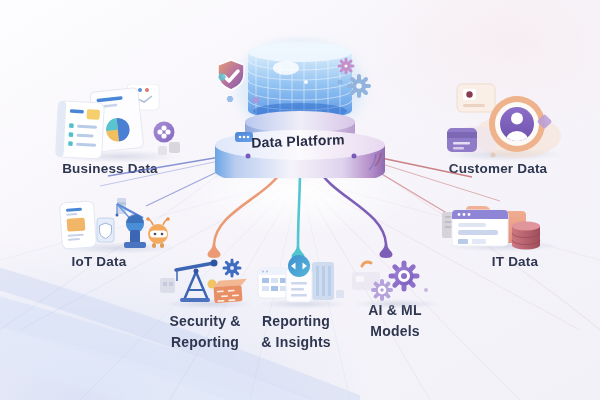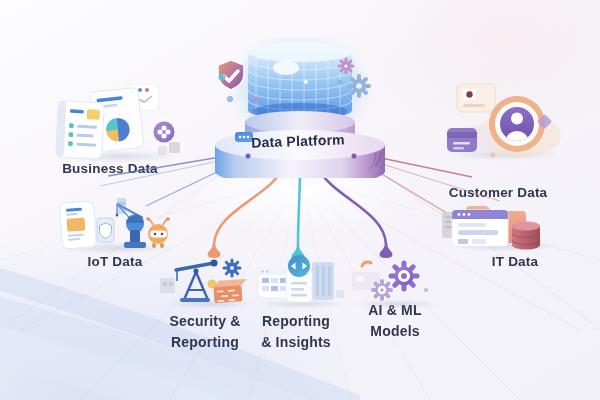--- a/index.html
+++ b/index.html
@@ -339,21 +339,21 @@
       <g>
         <rect x="10" y="52" width="30" height="24" rx="5" fill="#8f7bc7"></rect>
         <rect x="10" y="56" width="30" height="6" fill="#7d68b6"></rect>
         <rect x="16" y="66" width="17" height="2.5" rx="1" fill="#fff" opacity=".75"></rect>
         <rect x="16" y="71" width="11" height="2.5" rx="1" fill="#fff" opacity=".6"></rect>
       </g>
       <rect x="102" y="40" width="11" height="11" rx="2" fill="#b99cd8" opacity=".85" transform="rotate(45 107.5 45.5)"></rect>
       <circle cx="56" cy="79" r="2.5" fill="#e2cab8"></circle>
     </svg>
   </div>
-  <div class="label" style="left:428px;top:161px;width:140px;margin-top:24px;">Customer Data</div>
+  <div class="label" style="left:428px;top:161px;width:140px;">Customer Data</div>
 
   <div class="abs z3" style="left:55px;top:196px;">
     <svg width="122" height="56" viewBox="0 0 122 56">
       <g transform="rotate(-4 23 29)">
         <rect x="6" y="6" width="34" height="46" rx="6" fill="#fff" stroke="#e2e7f3"></rect>
         <rect x="12" y="12" width="16" height="3" rx="1.5" fill="#4a86d8"></rect>
         <rect x="12" y="17" width="11" height="2" rx="1" fill="#c6d2e8"></rect>
         <rect x="12" y="22" width="18" height="13" rx="2" fill="#f2b668"></rect>
         <rect x="12" y="38" width="16" height="2" rx="1" fill="#c6d2e8"></rect>
         <rect x="12" y="42" width="12" height="2" rx="1" fill="#c6d2e8"></rect>
@@ -381,21 +381,21 @@
         <circle cx="113" cy="23" r="1.8" fill="#e8924a"></circle>
         <circle cx="103" cy="38" r="10" fill="#f3a95e"></circle>
         <rect x="95" y="34.5" width="17" height="7" rx="3.5" fill="#fff"></rect>
         <circle cx="100" cy="38" r="1.3" fill="#4a4a5a"></circle>
           <circle cx="107" cy="38" r="1.3" fill="#4a4a5a"></circle>
         <rect x="97" y="47" width="4" height="5" rx="2" fill="#e09a52"></rect>
         <rect x="105" y="47" width="4" height="5" rx="2" fill="#e09a52"></rect>
       </g>
     </svg>
   </div>
-  <div class="label" style="left:50px;top:254px;width:130px;text-align:center;">IoT Data</div>
+  <div class="label" style="left:34px;top:254px;width:130px;text-align:center;">IoT Data</div>
 
   <div class="abs z3" style="left:442px;top:196px;">
     <svg width="118" height="54" viewBox="0 0 118 54">
       <defs>
         <linearGradient id="fldG" x1="0" y1="0" x2="0" y2="1">
           <stop offset="0" stop-color="#f2b294"></stop>
             <stop offset="1" stop-color="#e4907e"></stop>
         </linearGradient>
         <linearGradient id="dbG" x1="0" y1="0" x2="1" y2="0">
           <stop offset="0" stop-color="#cd7680"></stop>

